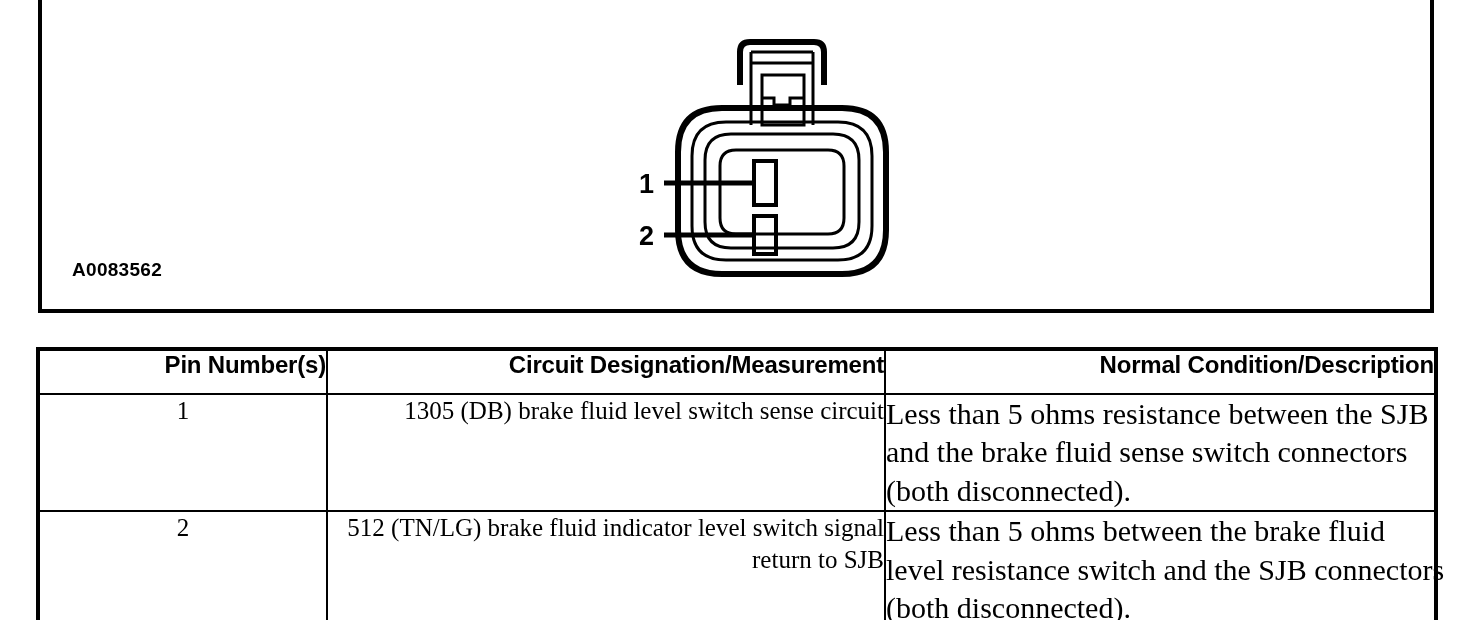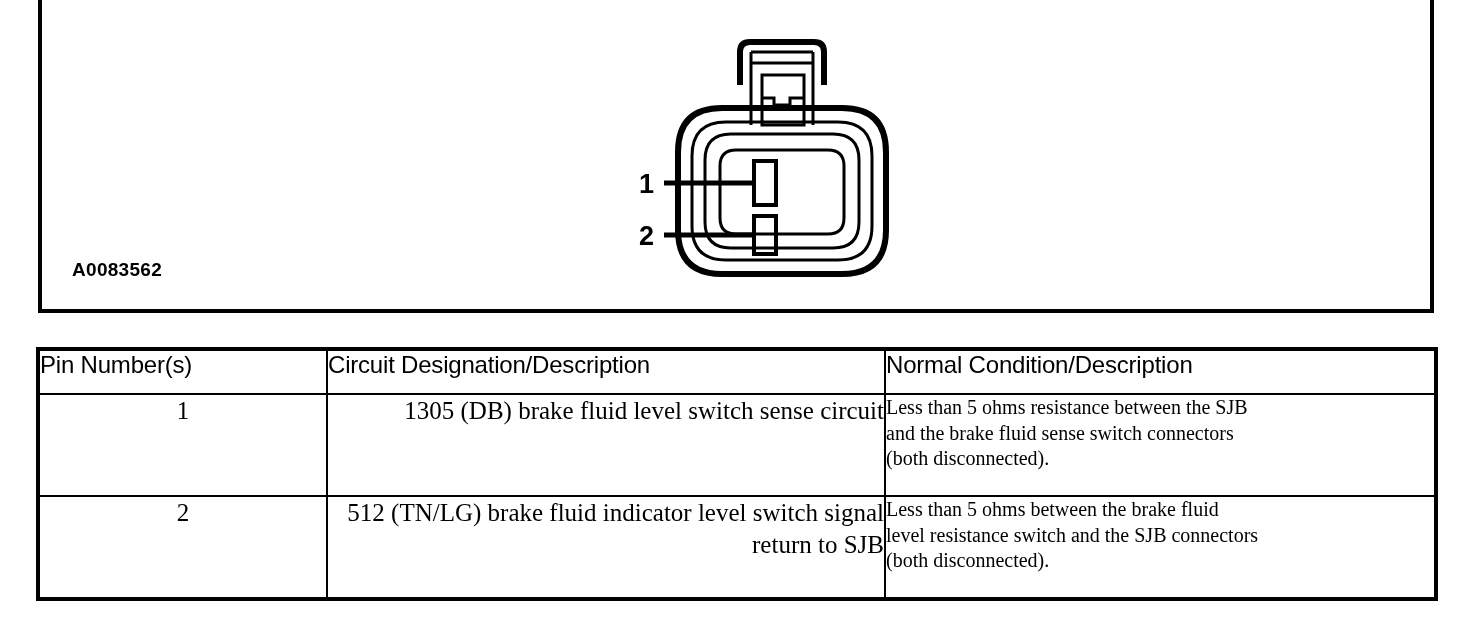--- a/index.html
+++ b/index.html
@@ -71,43 +71,43 @@
     padding: 0;
     vertical-align: top;
   }
   
   table.pin-table {
     outline: 3px solid #000;
     outline-offset: -1px;
   }
   th.head-cell {
     font-family: "Liberation Sans", sans-serif;
-    font-weight: normal;
+    font-weight: bold;
     font-size: 24px;
-    text-align: left;
+    text-align: right;
     height: 42px;
     padding: 5px 4px 6px 4px;
     letter-spacing: -0.2px;
     white-space: nowrap;
   }
   td.pin-cell {
     text-align: center;
     font-size: 25px;
     padding-top: 10px;
     line-height: 1.28;
   }
   td.desc-cell {
     text-align: right;
     font-size: 25px;
     padding: 10px 14px 12px 14px;
     line-height: 1.28;
   }
   td.cond-cell {
     text-align: left;
-    font-size: 20px;
+    font-size: 30px;
     padding: 10px 10px 12px 16px;
     line-height: 1.28;
     border-left-width: 3px;
     margin-top: 24px;
   }
   .row-body td { height: 100px; }
   .col-pin   { width: 288px; }
   .col-desc  { width: 558px; }
   .col-cond  { width: 550px; }
   .cond-line { display: block; white-space: nowrap; }
@@ -162,21 +162,21 @@
 <div id="pin-table-wrap">
   <table class="pin-table">
     <colgroup>
       <col class="col-pin">
         <col class="col-desc">
         <col class="col-cond">
     </colgroup>
     <thead>
       <tr>
         <th class="head-cell">Pin Number(s)</th>
-        <th class="head-cell">Circuit Designation/Description</th>
+        <th class="head-cell">Circuit Designation/Measurement</th>
         <th class="head-cell">Normal Condition/Description</th>
       </tr>
     </thead>
     <tbody>
       <tr class="row-body">
         <td class="pin-cell">1</td>
         <td class="desc-cell">1305 (DB) brake fluid level switch sense circuit</td>
         <td class="cond-cell">
           <span class="cond-line">Less than 5 ohms resistance between the SJB</span>
           <span class="cond-line">and the brake fluid sense switch connectors</span>

